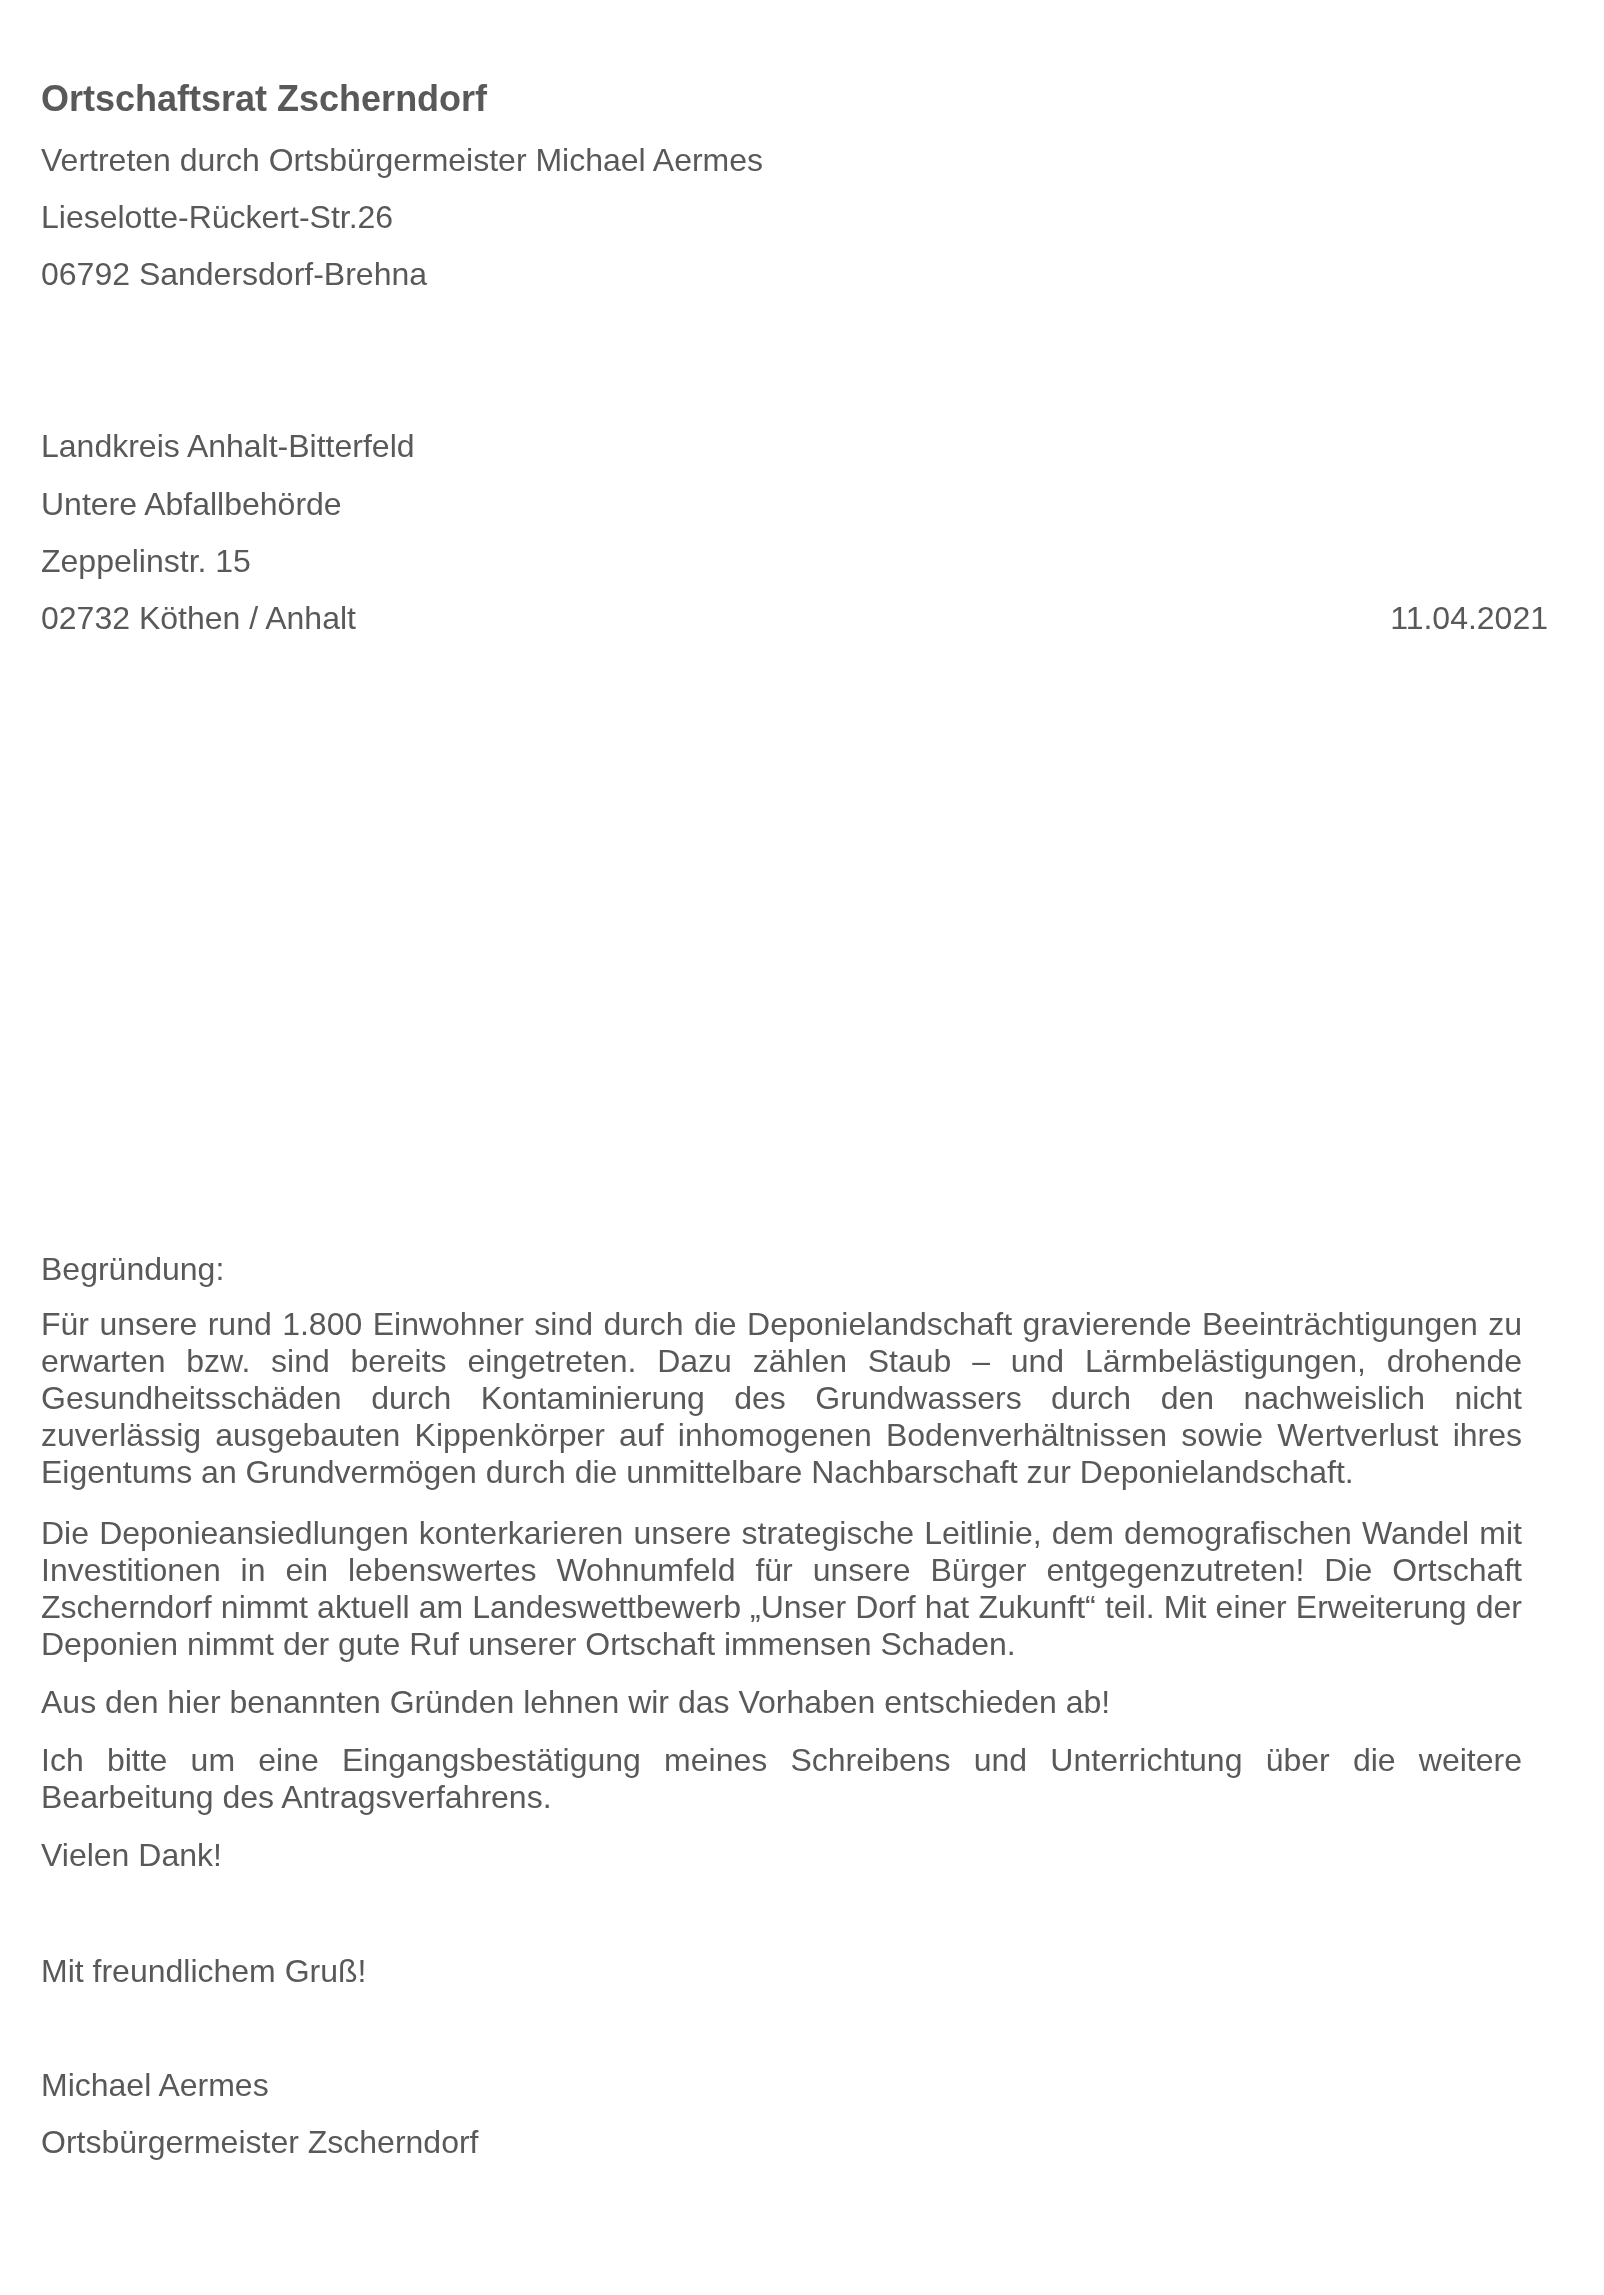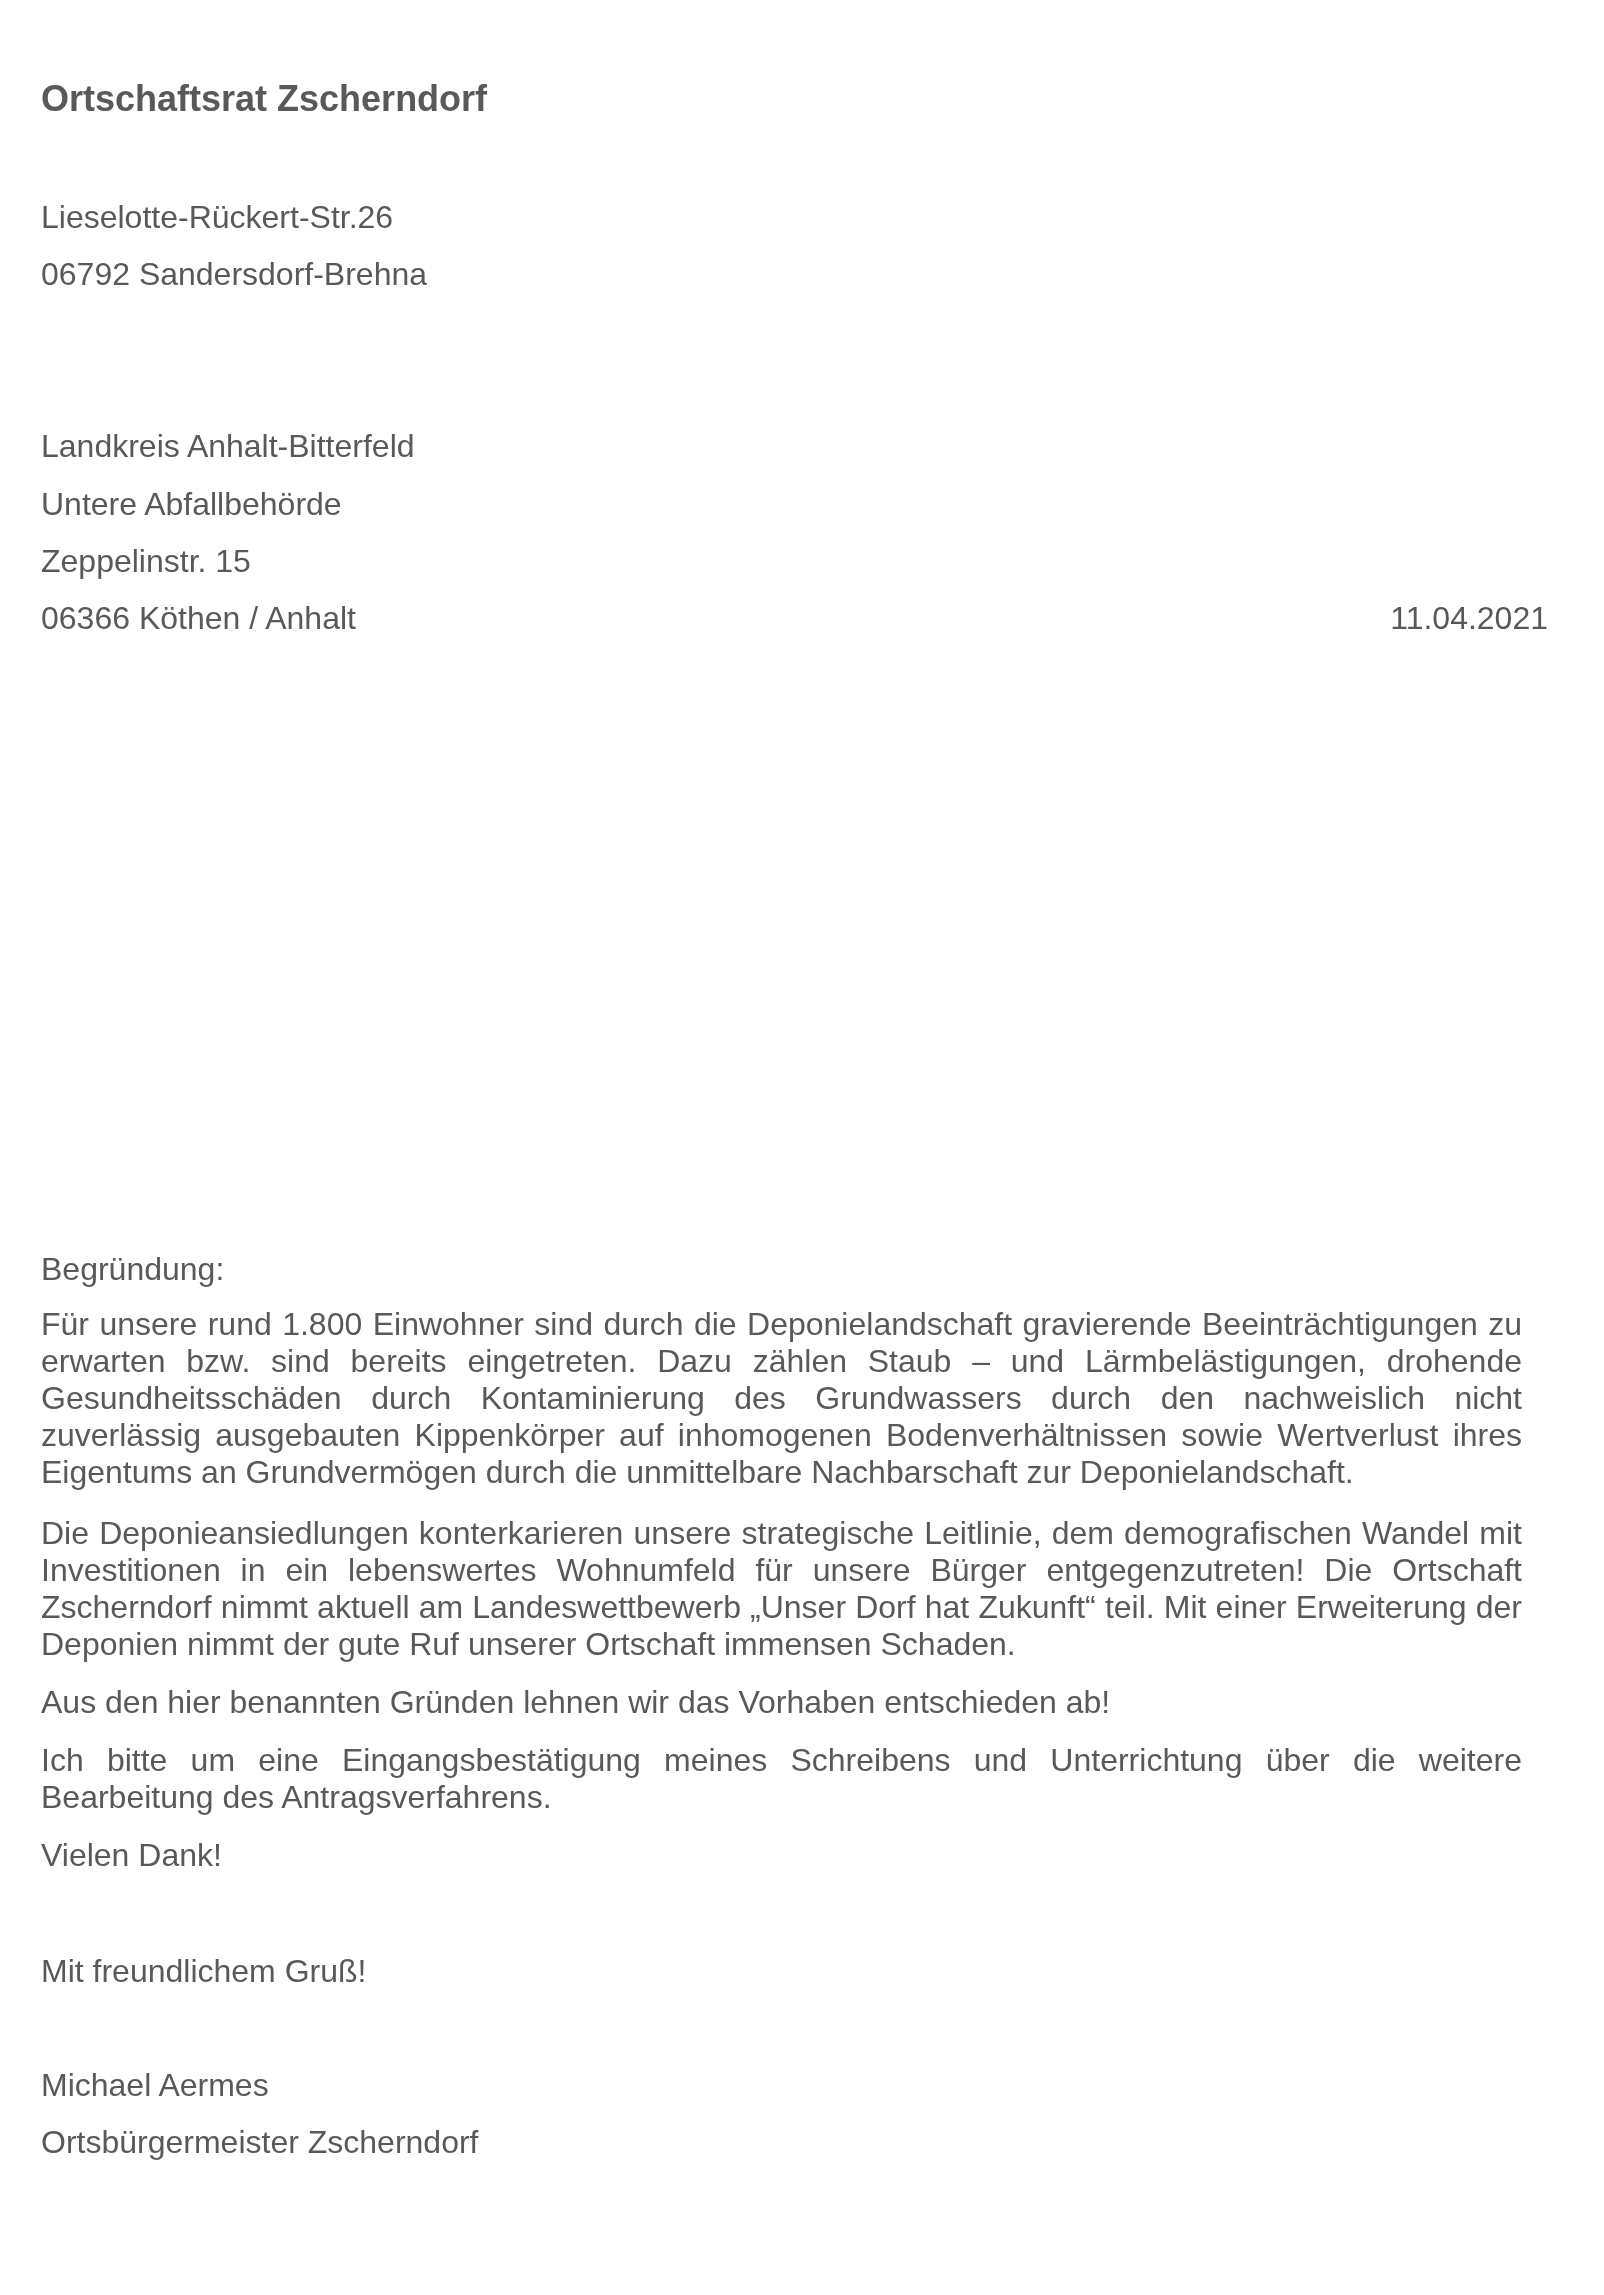--- a/index.html
+++ b/index.html
@@ -10,27 +10,28 @@
   .title { position: absolute; left: 41px; top: 77px; font-size: 36px; font-weight: bold; line-height: 43px; white-space: nowrap; }
   .date { position: absolute; right: 104px; top: 599px; font-size: 32px; line-height: 38px; }
   .para { position: absolute; left: 41px; width: 1481px; font-size: 32px; line-height: 37px;
           text-align: justify; text-align-last: left; }
 </style>
 </head>
 <body>
 
 <div class="page">
   <div class="title">Ortschaftsrat Zscherndorf</div>
+  <div class="line" style="top:141px">Vertreten durch Ortsbürgermeister Michael Aermes</div>
   <div class="line" style="top:198px">Lieselotte-Rückert-Str.26</div>
   <div class="line" style="top:255px">06792 Sandersdorf-Brehna</div>
 
   <div class="line" style="top:427px">Landkreis Anhalt-Bitterfeld</div>
   <div class="line" style="top:485px">Untere Abfallbehörde</div>
   <div class="line" style="top:542px">Zeppelinstr. 15</div>
-  <div class="line" style="top:599px">06366 Köthen / Anhalt</div>
+  <div class="line" style="top:599px">02732 Köthen / Anhalt</div>
   <div class="date">11.04.2021</div>
 
 
 
   <div class="line" style="top:1250px">Begründung:</div>
 
   <div class="para" style="top:1306px">Für unsere rund 1.800 Einwohner sind durch die Deponielandschaft gravierende Beeinträchtigungen zu erwarten bzw. sind bereits eingetreten. Dazu zählen Staub – und Lärmbelästigungen, drohende Gesundheitsschäden durch Kontaminierung des Grundwassers durch den nachweislich nicht zuverlässig ausgebauten Kippenkörper auf inhomogenen Bodenverhältnissen sowie Wertverlust ihres Eigentums an Grundvermögen durch die unmittelbare Nachbarschaft zur Deponielandschaft.</div>
   <div class="para" style="top:1515px">Die Deponieansiedlungen konterkarieren unsere strategische Leitlinie, dem demografischen Wandel mit Investitionen in ein lebenswertes Wohnumfeld für unsere Bürger entgegenzutreten! Die Ortschaft Zscherndorf nimmt aktuell am Landeswettbewerb „Unser Dorf hat Zukunft“ teil. Mit einer Erweiterung der Deponien nimmt der gute Ruf unserer Ortschaft immensen Schaden.</div>
   <div class="para" style="top:1742px">Ich bitte um eine Eingangsbestätigung meines Schreibens und Unterrichtung über die weitere Bearbeitung des Antragsverfahrens.</div>
   <div class="para" style="top:1684px">Aus den hier benannten Gründen lehnen wir das Vorhaben entschieden ab!</div>

